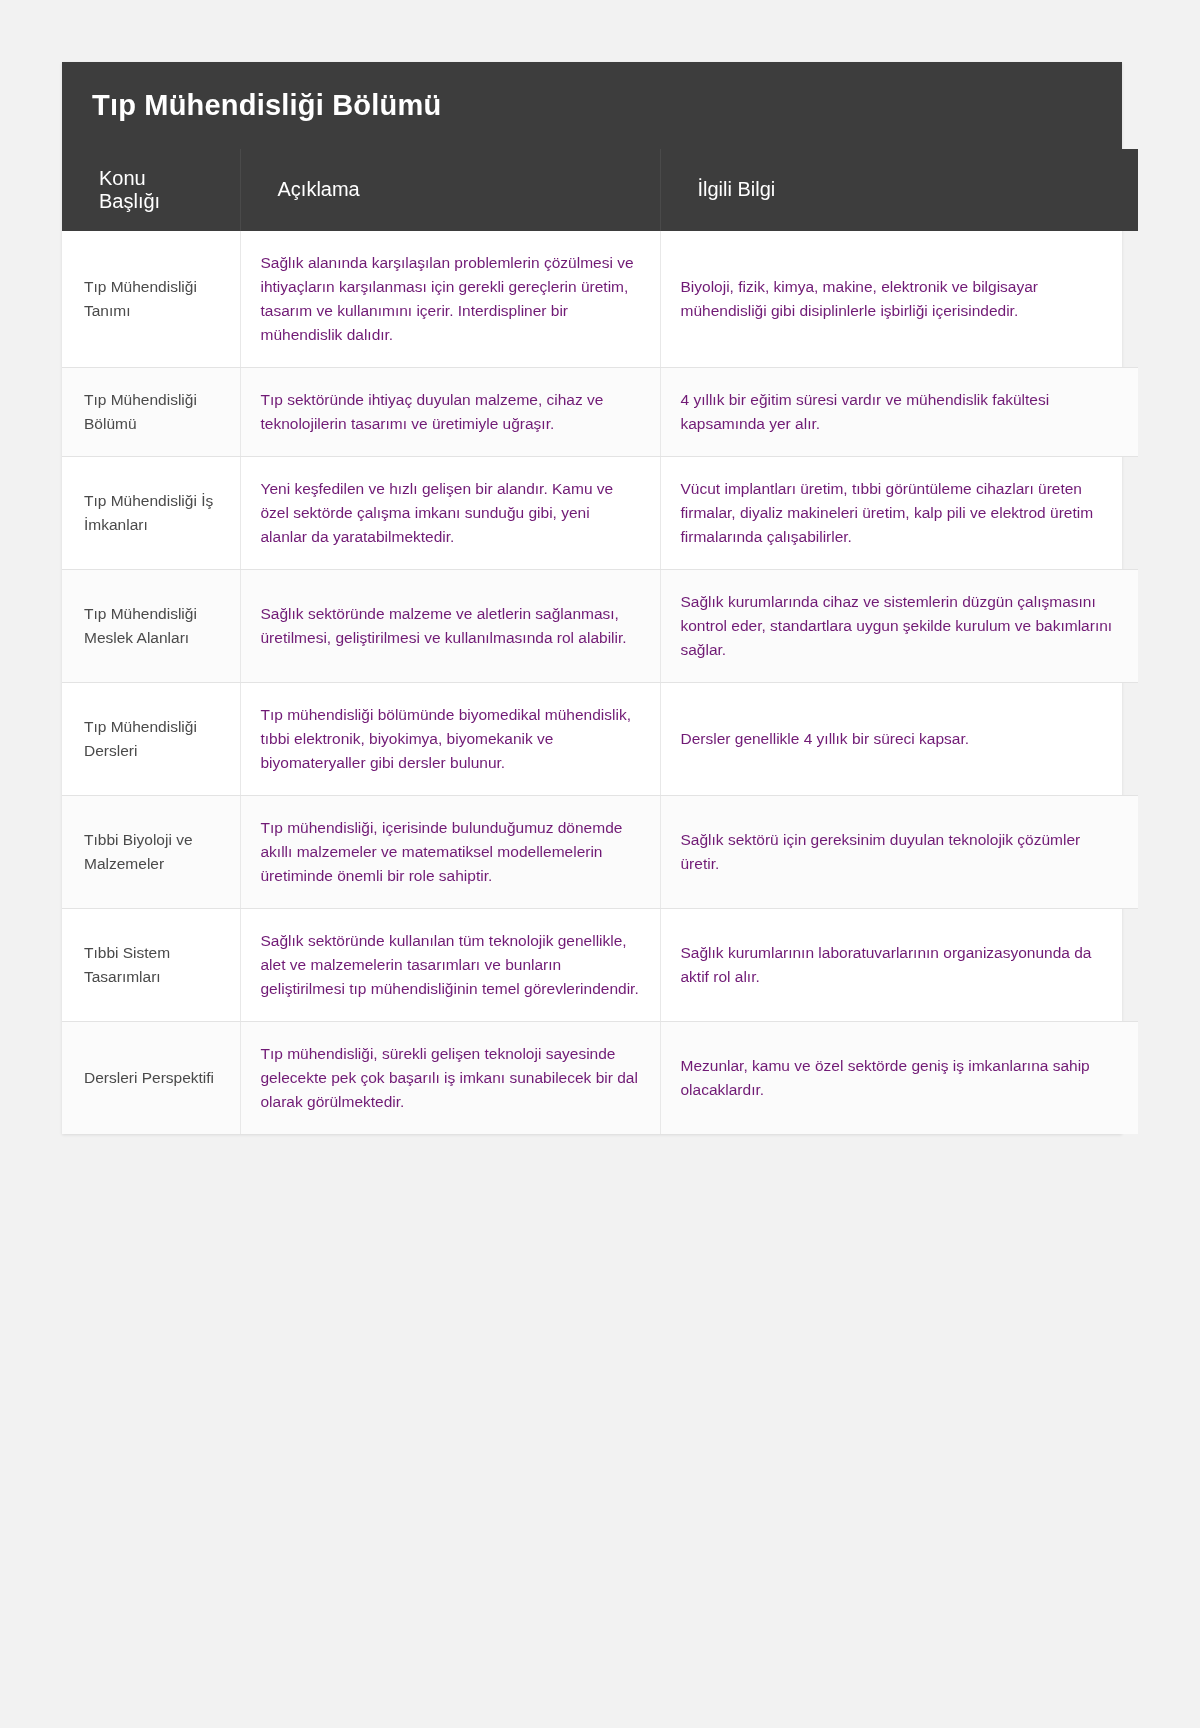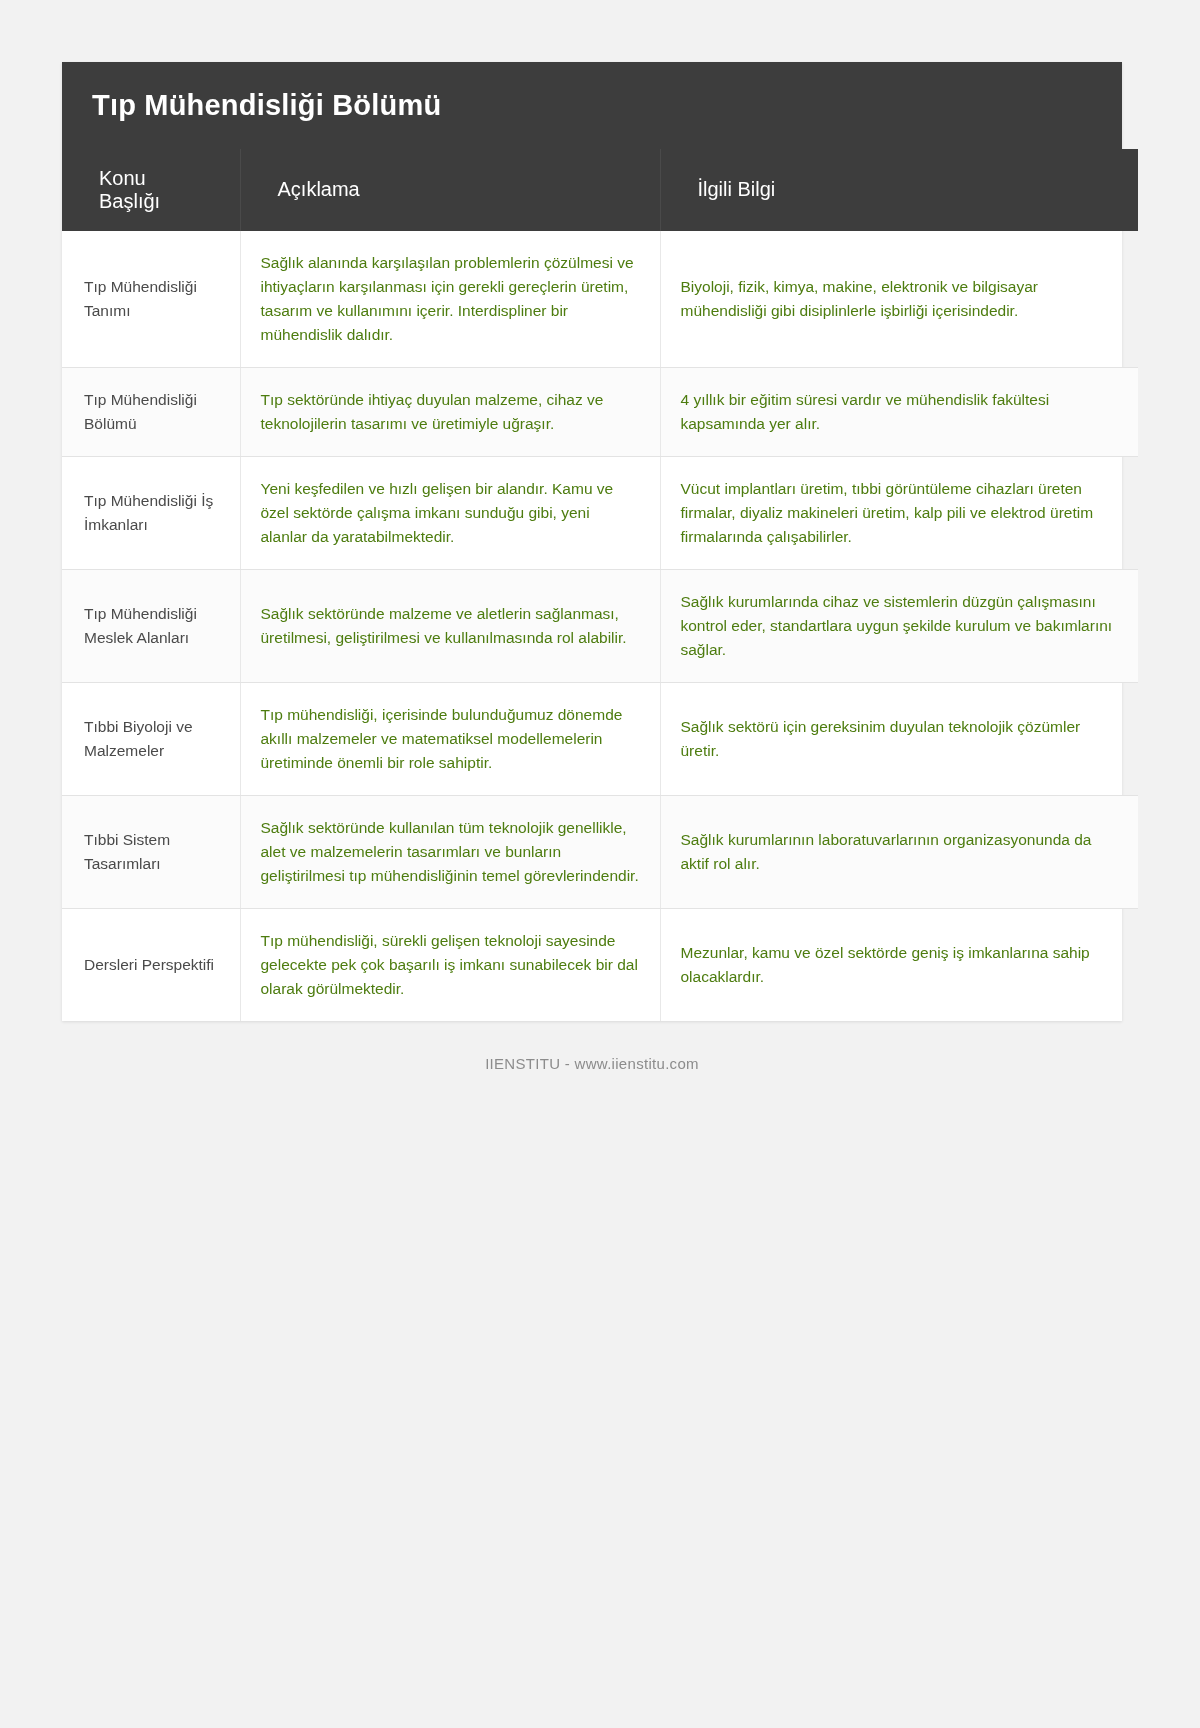--- a/index.html
+++ b/index.html
@@ -46,21 +46,21 @@
     text-align: left;
     font-size: 20px;
     font-weight: normal;
     padding: 18px 37px;
     border-right: 1px solid #4a4a4a;
     vertical-align: middle;
   }
   thead th:last-child { border-right: none; }
   tbody td {
     font-size: 15.5px;
-    color: #4d7c0f;
+    color: #701a75;
     line-height: 1.55;
     padding: 20px 20px;
     border-bottom: 1px solid #e3e3e3;
     border-right: 1px solid #e8e8e8;
     vertical-align: middle;
   }
   tbody td:last-child { border-right: none; }
   tbody tr:nth-child(even) td { background: #fbfbfb; }
   tbody tr:last-child td { border-bottom: none; }
   td.col-topic {
@@ -116,33 +116,37 @@
             <td class="col-topic">Tıp Mühendisliği İş İmkanları</td>
             <td class="col-description">Yeni keşfedilen ve hızlı gelişen bir alandır. Kamu ve özel sektörde çalışma imkanı sunduğu gibi, yeni alanlar da yaratabilmektedir.</td>
             <td class="col-info">Vücut implantları üretim, tıbbi görüntüleme cihazları üreten firmalar, diyaliz makineleri üretim, kalp pili ve elektrod üretim firmalarında çalışabilirler.</td>
           </tr>
           <tr>
             <td class="col-topic">Tıp Mühendisliği Meslek Alanları</td>
             <td class="col-description">Sağlık sektöründe malzeme ve aletlerin sağlanması, üretilmesi, geliştirilmesi ve kullanılmasında rol alabilir.</td>
             <td class="col-info">Sağlık kurumlarında cihaz ve sistemlerin düzgün çalışmasını kontrol eder, standartlara uygun şekilde kurulum ve bakımlarını sağlar.</td>
           </tr>
           <tr>
+            <td class="col-topic">Tıp Mühendisliği Dersleri</td>
+            <td class="col-description">Tıp mühendisliği bölümünde biyomedikal mühendislik, tıbbi elektronik, biyokimya, biyomekanik ve biyomateryaller gibi dersler bulunur.</td>
+            <td class="col-info">Dersler genellikle 4 yıllık bir süreci kapsar.</td>
+          </tr>
+          <tr>
             <td class="col-topic">Tıbbi Biyoloji ve Malzemeler</td>
             <td class="col-description">Tıp mühendisliği, içerisinde bulunduğumuz dönemde akıllı malzemeler ve matematiksel modellemelerin üretiminde önemli bir role sahiptir.</td>
             <td class="col-info">Sağlık sektörü için gereksinim duyulan teknolojik çözümler üretir.</td>
           </tr>
           <tr>
             <td class="col-topic">Tıbbi Sistem Tasarımları</td>
             <td class="col-description">Sağlık sektöründe kullanılan tüm teknolojik genellikle, alet ve malzemelerin tasarımları ve bunların geliştirilmesi tıp mühendisliğinin temel görevlerindendir.</td>
             <td class="col-info">Sağlık kurumlarının laboratuvarlarının organizasyonunda da aktif rol alır.</td>
           </tr>
           <tr>
             <td class="col-topic">Dersleri Perspektifi</td>
             <td class="col-description">Tıp mühendisliği, sürekli gelişen teknoloji sayesinde gelecekte pek çok başarılı iş imkanı sunabilecek bir dal olarak görülmektedir.</td>
             <td class="col-info">Mezunlar, kamu ve özel sektörde geniş iş imkanlarına sahip olacaklardır.</td>
           </tr>
         </tbody>
     </table>
 
   </div>
 
-  <div class="footer">IIENSTITU - www.iienstitu.com</div>
 </div>
 
 </body></html>

